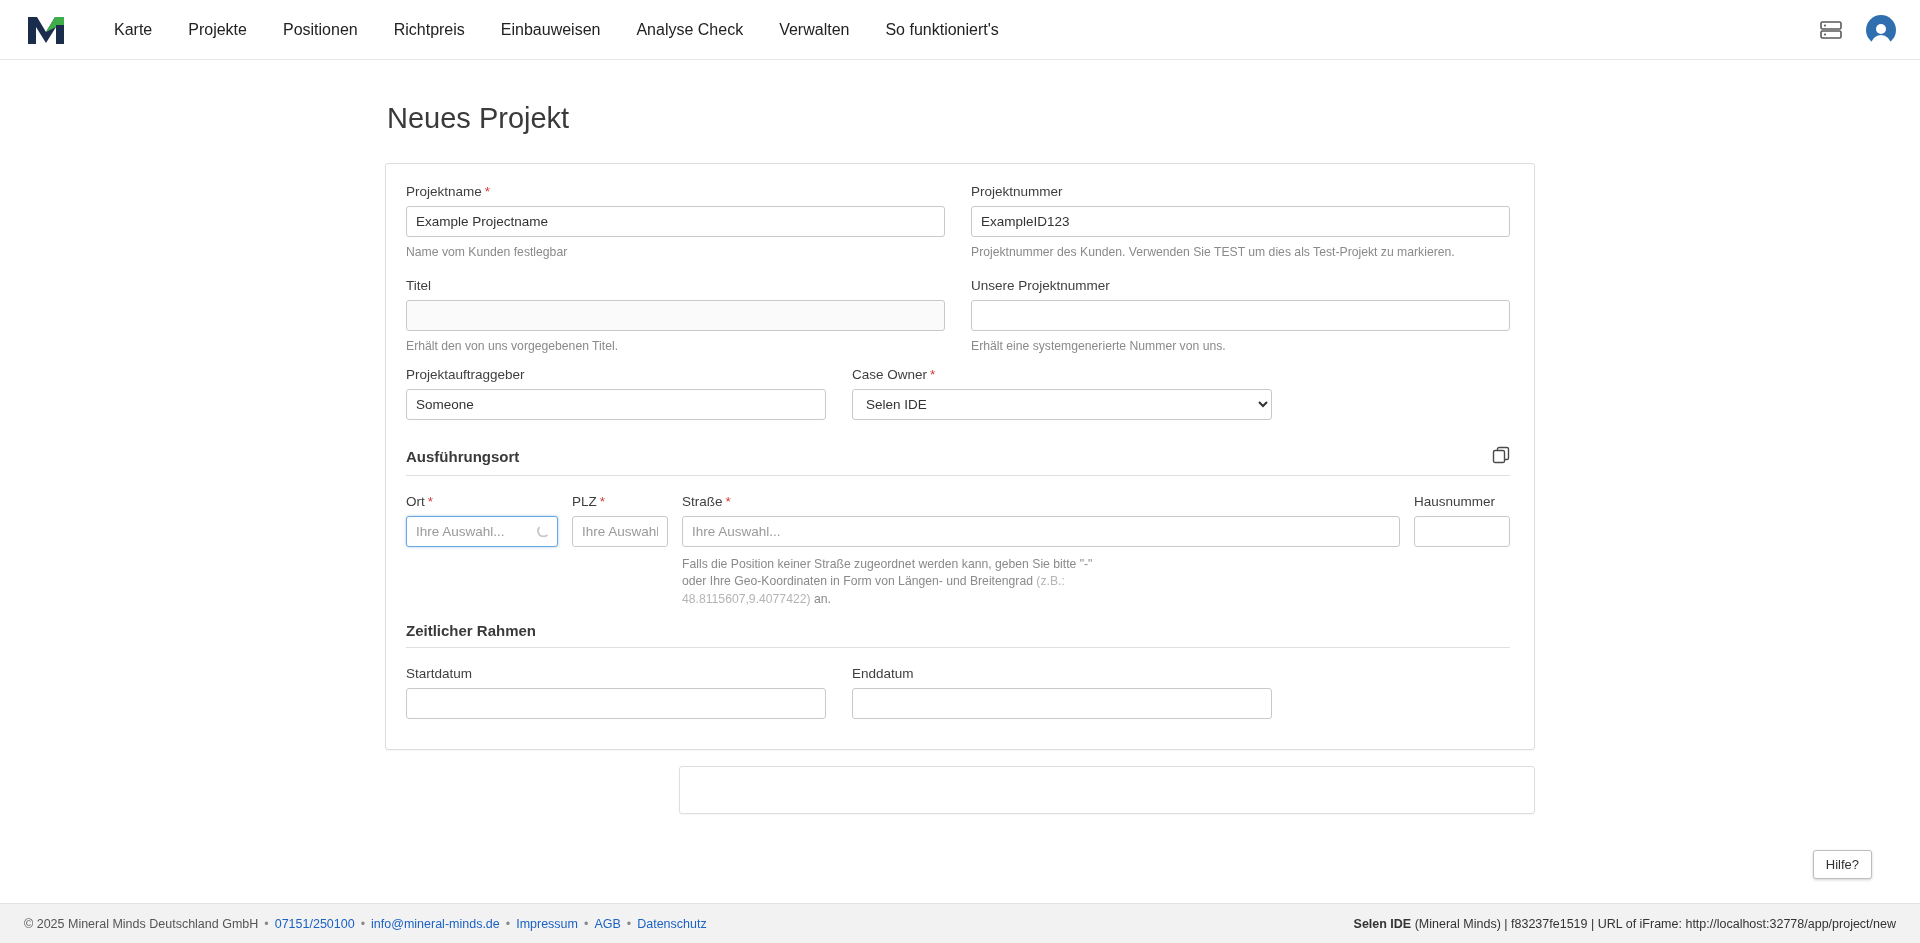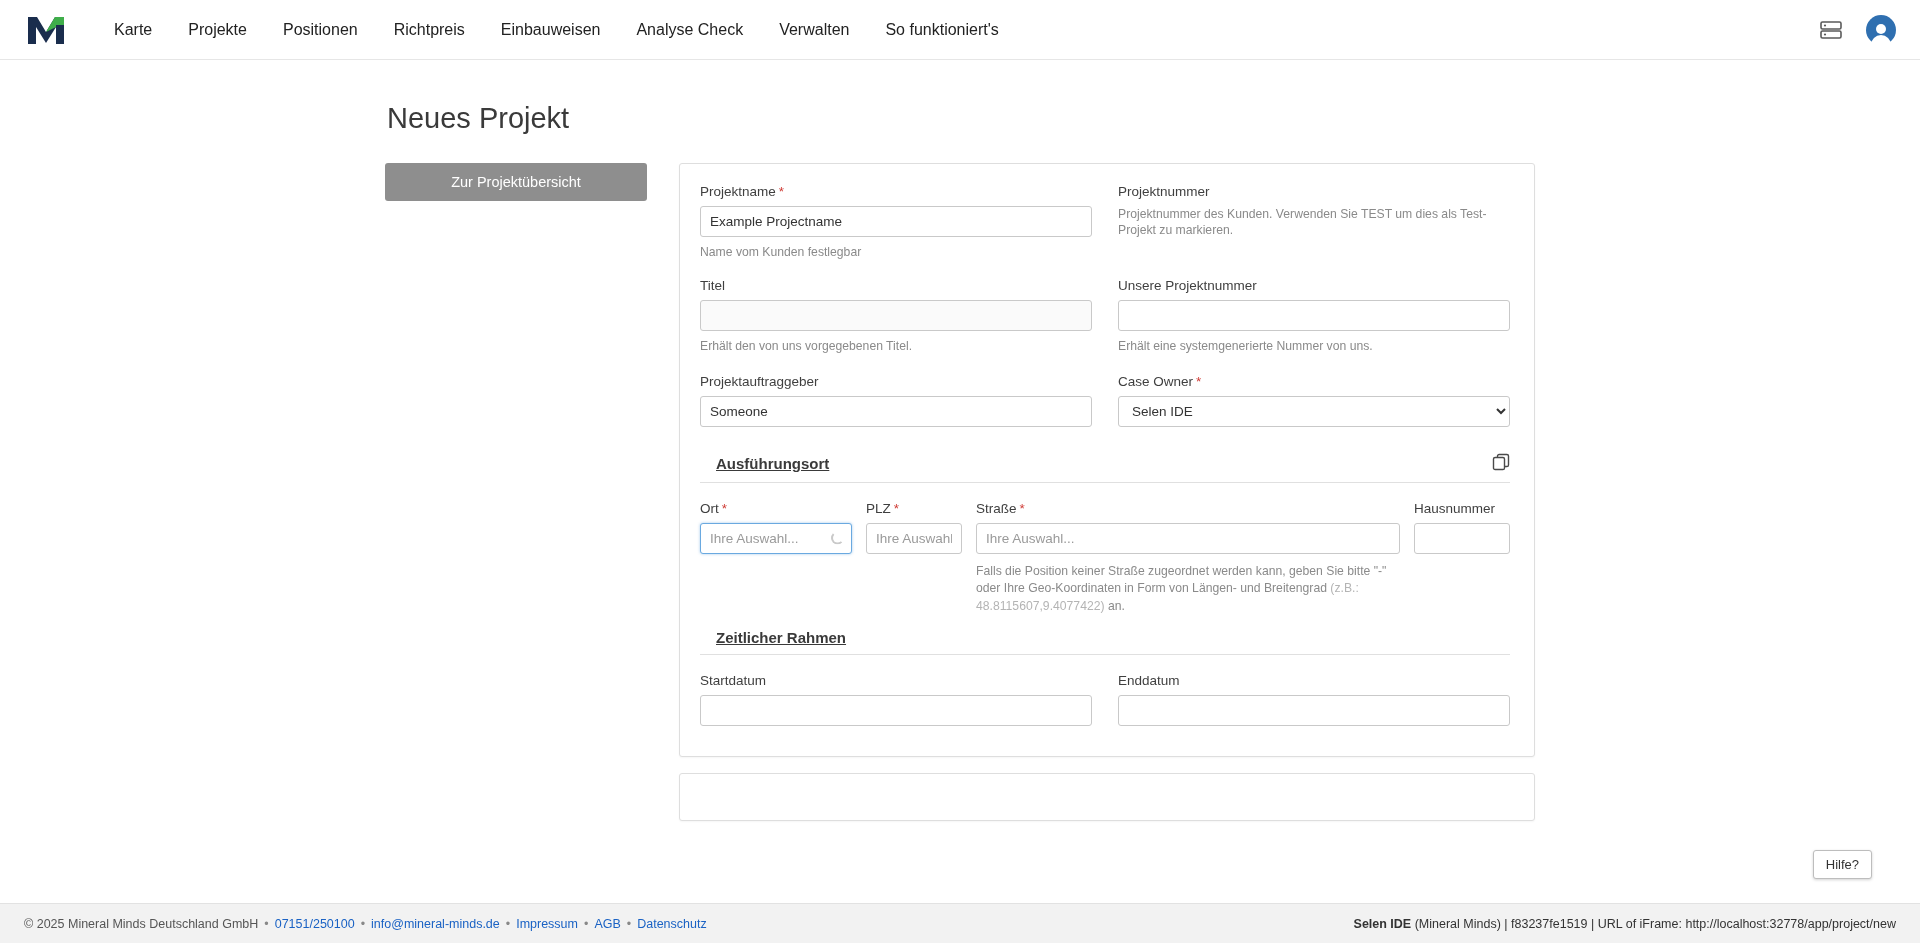--- a/index.html
+++ b/index.html
@@ -142,24 +142,23 @@
   .help {
     font-size: 12.2px;
     color: #8a8a8a;
     margin-top: 7px;
     line-height: 1.35;
   }
   .section-head {
     font-size: 15px;
     font-weight: bold;
     color: #3a3a3a;
-    margin: 22px 0 2px 16px;
+    margin: 22px 0 2px 0;
     display: flex;
     align-items: center;
-    text-decoration: underline;
   }
   .section-head .spacer { flex: 1; }
   .divider {
     border-bottom: 1px solid #e0e0e0;
     margin: 8px 0 18px 0;
   }
   .addr-row { display: flex; gap: 14px; align-items: flex-start; justify-content: flex-end; }
   .f-ort { width: 152px; flex: 0 0 152px; }
   .f-plz { width: 96px; flex: 0 0 96px; }
   .f-str { flex: 1; }
@@ -269,56 +268,54 @@
   </div>
 </div>
 
 <div class="page">
   <div class="content">
 
     <h1 class="page-title">Neues Projekt</h1>
 
     <div class="cols">
 
-      <div class="left-col">
-        <button class="btn-overview">Zur Projektübersicht</button>
-      </div>
 
       <div class="card">
 
         <div class="row">
           <div class="field">
             <label class="label">
               <span>Projektname</span><span class="req">*</span>
             </label>
             <input class="input" value="Example Projectname" style="">
             <div class="help">Name vom Kunden festlegbar</div>
           </div>
 
           <div class="field">
             <label class="label">Projektnummer</label>
+            <input class="input" value="ExampleID123" style="">
             <div class="help">Projektnummer des Kunden. Verwenden Sie TEST um dies als Test-Projekt zu markieren.</div>
           </div>
         </div>
 
         <div class="row" style="margin-top:14px;">
           <div class="field">
             <label class="label">Titel</label>
             <input class="input empty-gray" value="" style="">
             <div class="help">Erhält den von uns vorgegebenen Titel.</div>
           </div>
 
           <div class="field">
             <label class="label">Unsere Projektnummer</label>
             <input class="input" value="" style="">
             <div class="help">Erhält eine systemgenerierte Nummer von uns.</div>
           </div>
         </div>
 
-        <div class="row" style="margin-top:15px;">
+        <div class="row" style="margin-top:8px;">
           <div class="field" style="max-width:420px;">
             <label class="label">Projektauftraggeber</label>
             <input class="input" value="Someone" style="">
           </div>
 
           <div class="field" style="max-width:420px;">
             <label class="label">
               <span>Case Owner</span><span class="req">*</span>
             </label>
             <div style="position:relative;">

